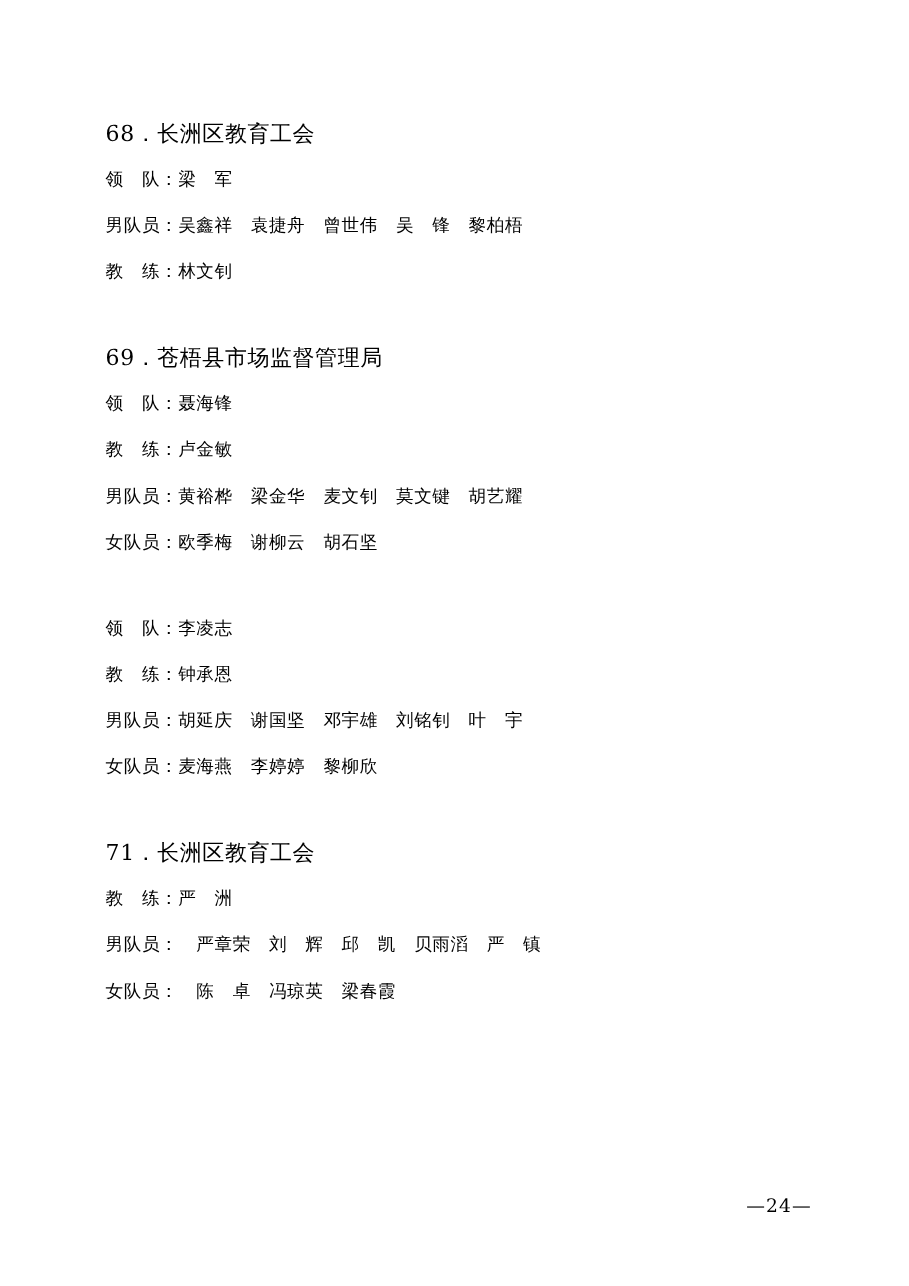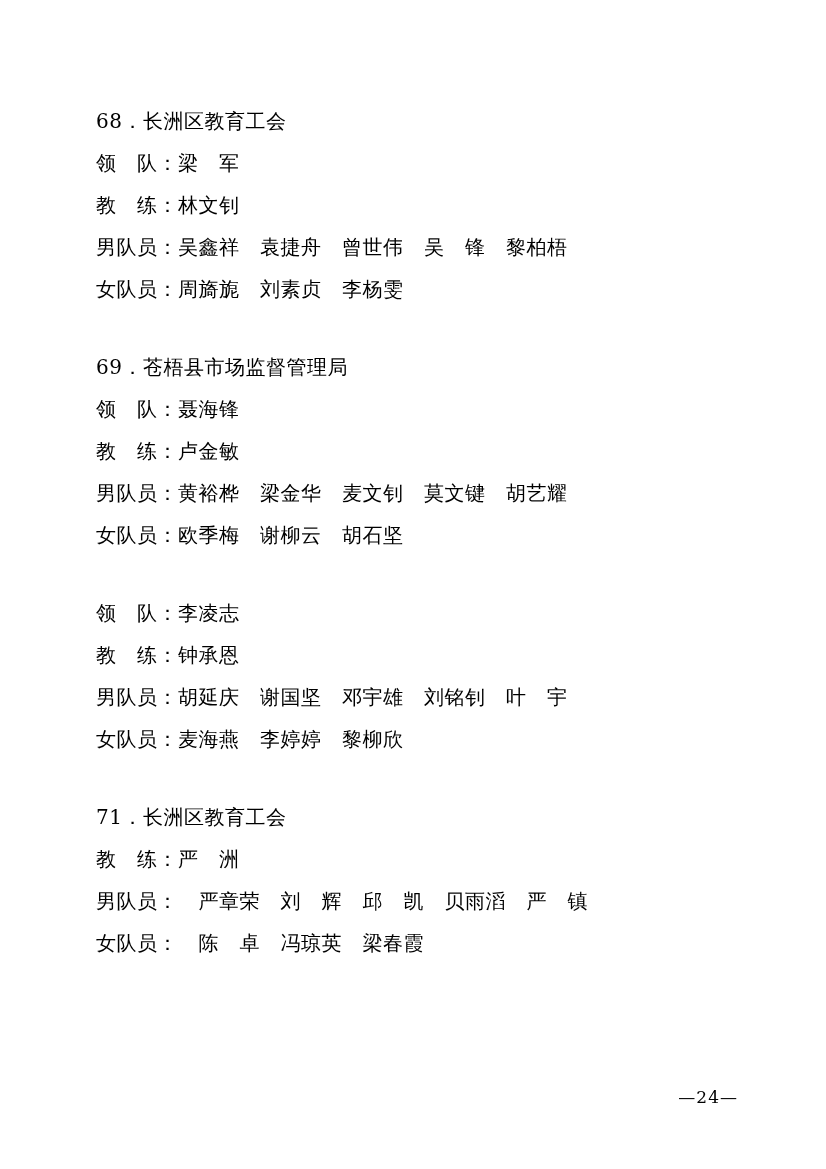--- a/index.html
+++ b/index.html
@@ -29,21 +29,21 @@
     top: 100px;
     width: 640px;
   }
   .entry {
     margin-bottom: 36px;
   }
   .entry:last-of-type {
     margin-bottom: 0;
   }
   .line {
-    font-size: 20px;
+    font-size: 16px;
     line-height: 42px;
     white-space: pre;
     letter-spacing: 0.5px;
   }
   .title-line {
     font-size: 20px;
     line-height: 42px;
     white-space: pre;
     letter-spacing: 0.5px;
   }
@@ -67,23 +67,22 @@
 </style>
 </head>
 <body>
 
 <div class="page">
   <div class="content">
 
     <div class="entry">
       <div class="title-line"><span class="num">68．</span><span>长洲区教育工会</span></div>
       <div class="line"><span class="label">领　队：</span><span>梁　军</span></div>
+      <div class="line"><span class="label">男队员：</span><span>吴鑫祥　袁捷舟　曾世伟　吴　锋　黎柏梧</span></div>
       <div class="line"><span class="label">教　练：</span><span>林文钊</span></div>
-      <div class="line"><span class="label">男队员：</span><span>吴鑫祥　袁捷舟　曾世伟　吴　锋　黎柏梧</span></div>
-      <div class="line"><span class="label">女队员：</span><span>周旖旎　刘素贞　李杨雯</span></div>
     </div>
 
     <div class="entry">
       <div class="title-line"><span class="num">69．</span><span>苍梧县市场监督管理局</span></div>
       <div class="line"><span class="label">领　队：</span><span>聂海锋</span></div>
       <div class="line"><span class="label">教　练：</span><span>卢金敏</span></div>
       <div class="line"><span class="label">男队员：</span><span>黄裕桦　梁金华　麦文钊　莫文键　胡艺耀</span></div>
       <div class="line"><span class="label">女队员：</span><span>欧季梅　谢柳云　胡石坚</span></div>
     </div>
 

